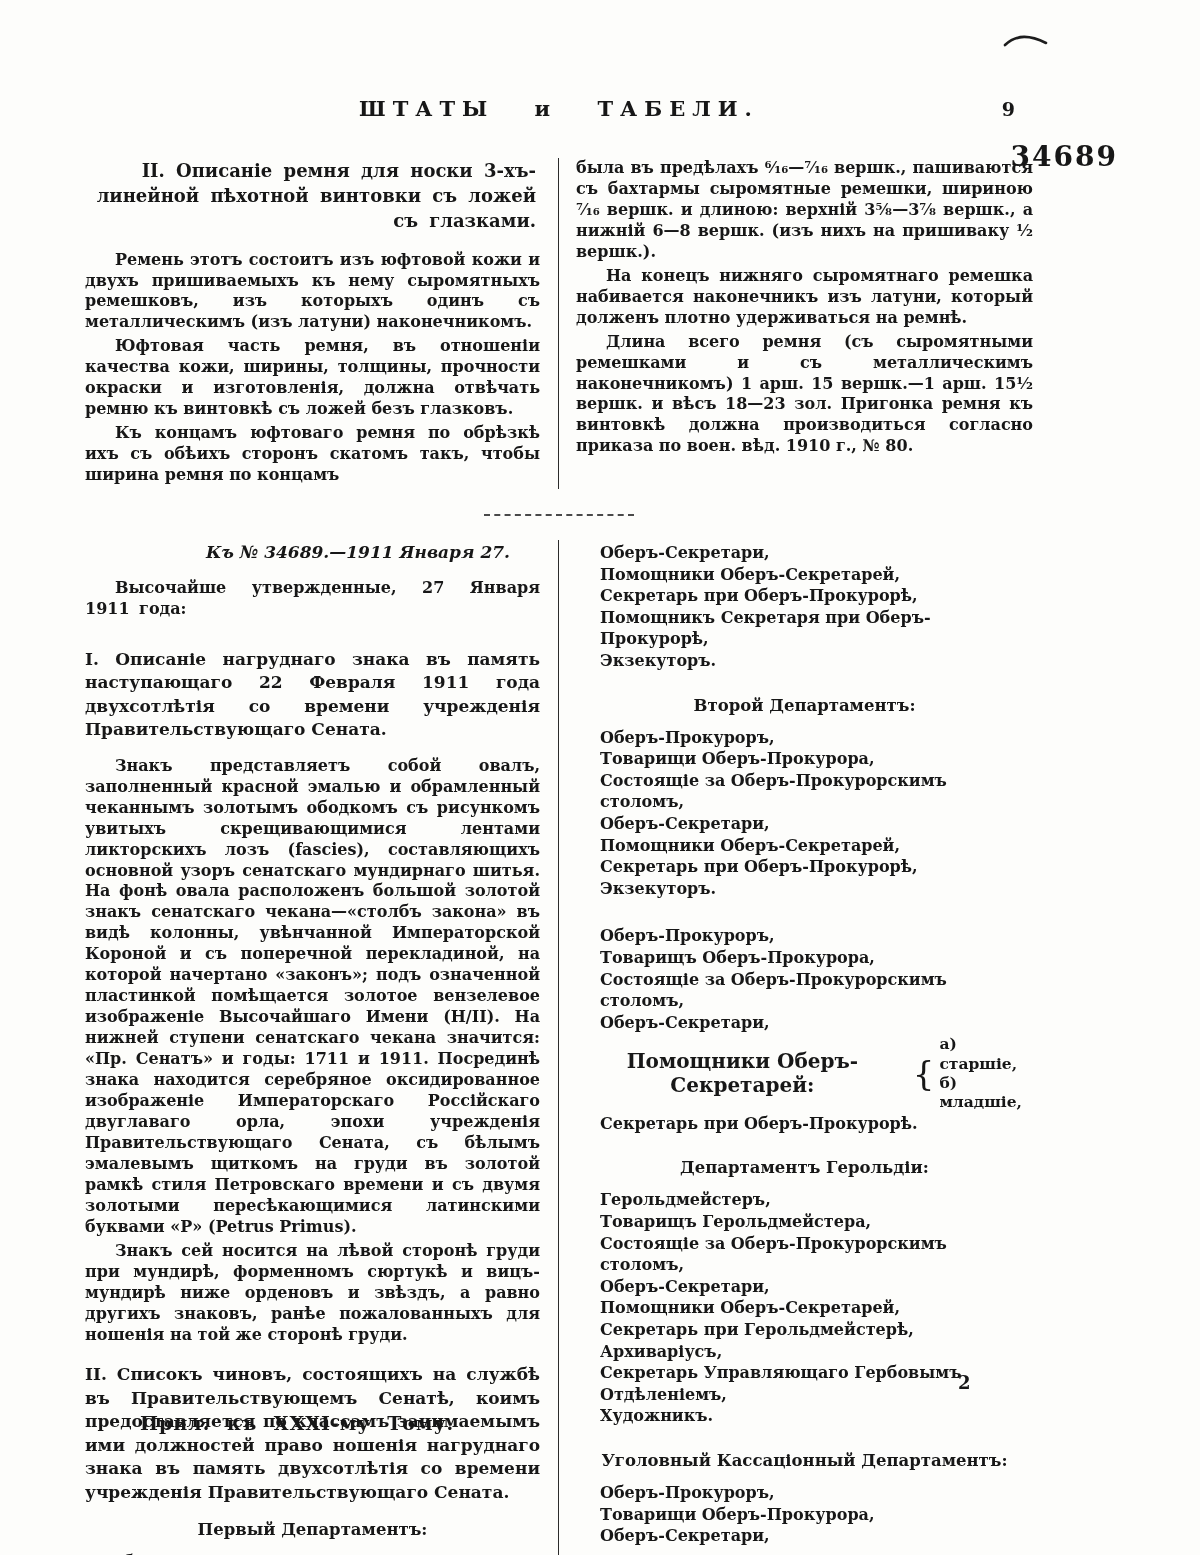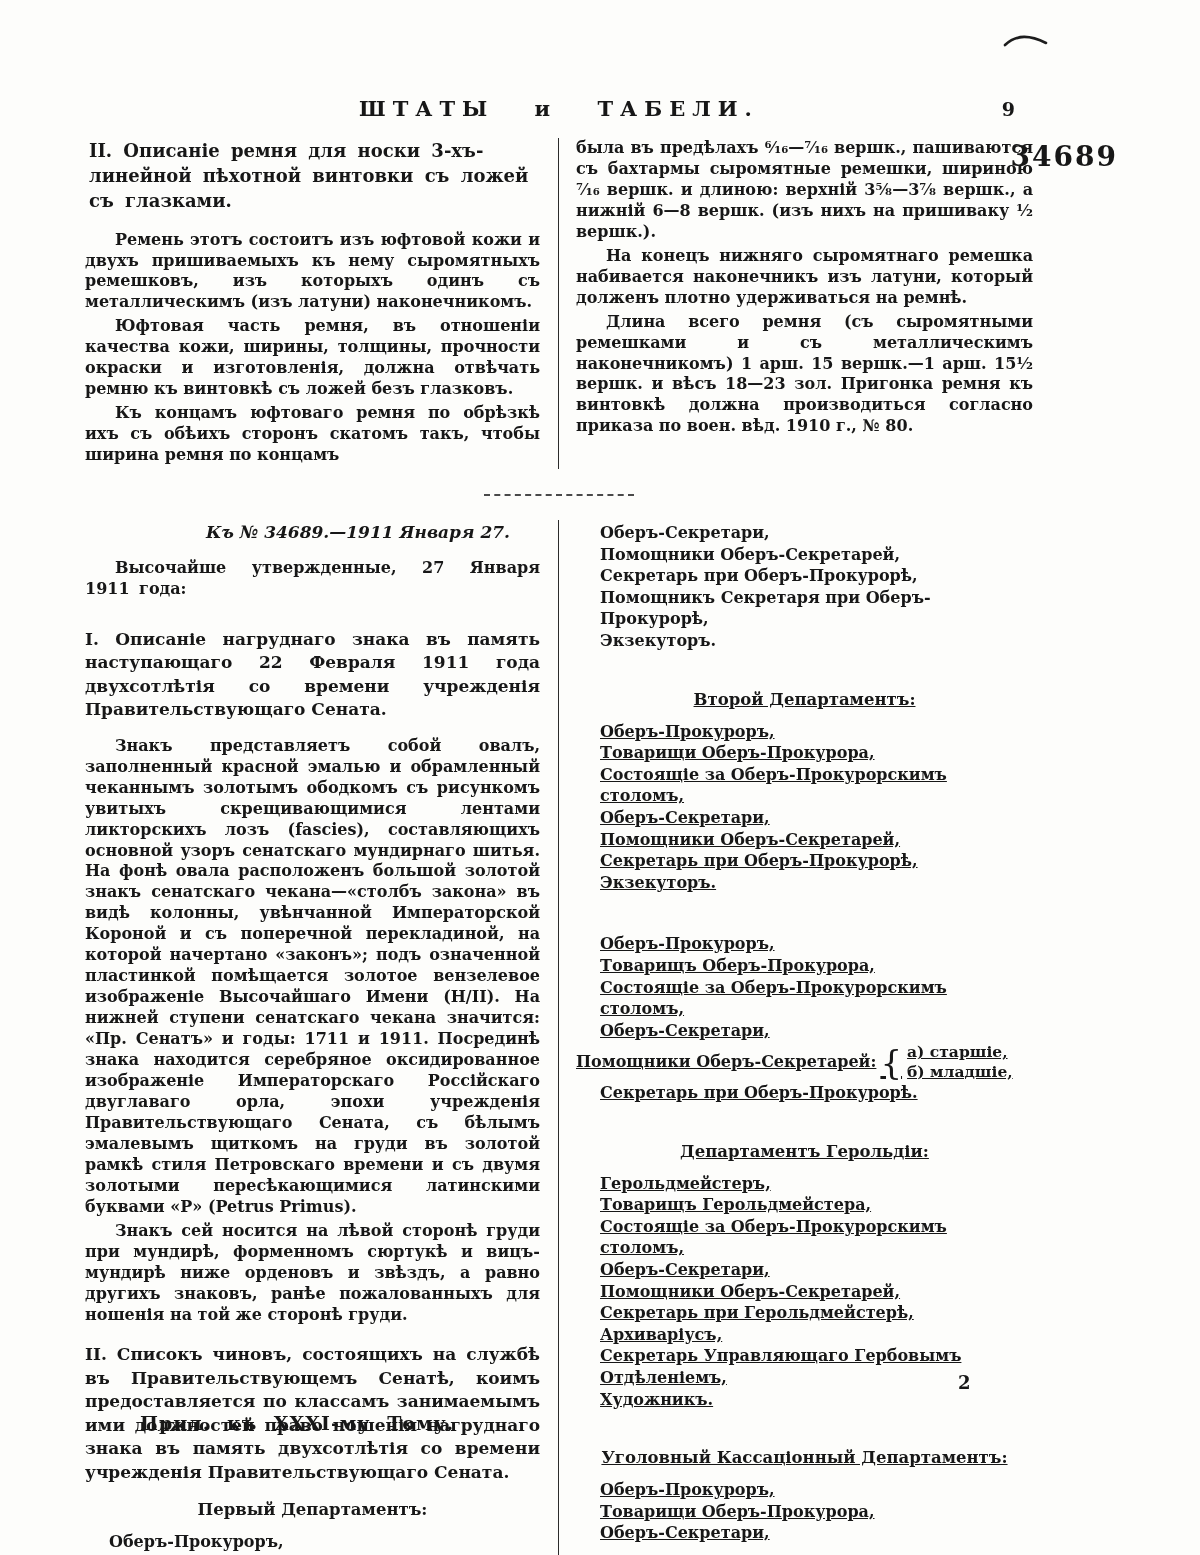--- a/index.html
+++ b/index.html
@@ -12,21 +12,21 @@
     background: #fdfdfb;
     color: #171717;
     overflow: hidden;
   }
   .content {
     position: absolute;
     top: 96px;
     left: 85px;
     width: 948px;
   }
-  .page-header { position: relative; height: 30px; margin-bottom: 12px; }
+  .page-header { position: relative; height: 30px; margin-bottom: 32px; }
   .header-title {
     text-align: center;
     font-weight: bold;
     font-size: 21px;
     letter-spacing: 7px;
     word-spacing: 26px;
   }
   .page-number {
     position: absolute;
     right: 18px;
@@ -45,21 +45,21 @@
   .ink-mark { position: absolute; top: 32px; left: 1002px; }
 
   .two-col { display: flex; align-items: stretch; }
   .col-left  { flex: 0 0 455px; width: 455px; }
   .col-right { flex: 0 0 457px; width: 457px; }
   .vrule { width: 1px; background: #2b2b2b; margin: 0 17px 0 18px; }
 
   .belt-heading {
     font-size: 18px;
     font-weight: bold;
-    text-align: left;
+    text-align: right;
     line-height: 1.4;
     word-spacing: 5px;
     margin-bottom: 16px;
     padding: 0 4px;
   }
   .para {
     font-size: 16px;
     line-height: 1.31;
     font-weight: bold;
     text-align: justify;
@@ -98,29 +98,29 @@
     font-size: 16.5px;
     margin: 16px 0 10px;
   }
   .dept-list { padding-top: 2px; }
   .dept-item {
     font-size: 16px;
     line-height: 1.35;
     font-weight: bold;
     padding-left: 24px;
   }
-  .dept-block { margin-top: 38px; text-decoration: underline; }
+  .dept-block { margin-top: 24px; }
 
   .brace-row {
     display: flex;
     align-items: center;
     padding-left: 0;
     margin: 1px 0;
   }
-  .brace-label { font-size: 16px; font-weight: bold; }
+  .brace-label { font-size: 20px; font-weight: bold; text-align: center; }
   .brace-glyph { font-size: 34px; font-weight: normal; margin: 0 5px 0 4px; line-height: 1; }
   .brace-options { font-size: 15.5px; font-weight: bold; line-height: 1.25; }
 
   .footer-left {
     position: absolute;
     top: 1412px;
     left: 140px;
     font-size: 19px;
     font-weight: bold;
     word-spacing: 9px;

